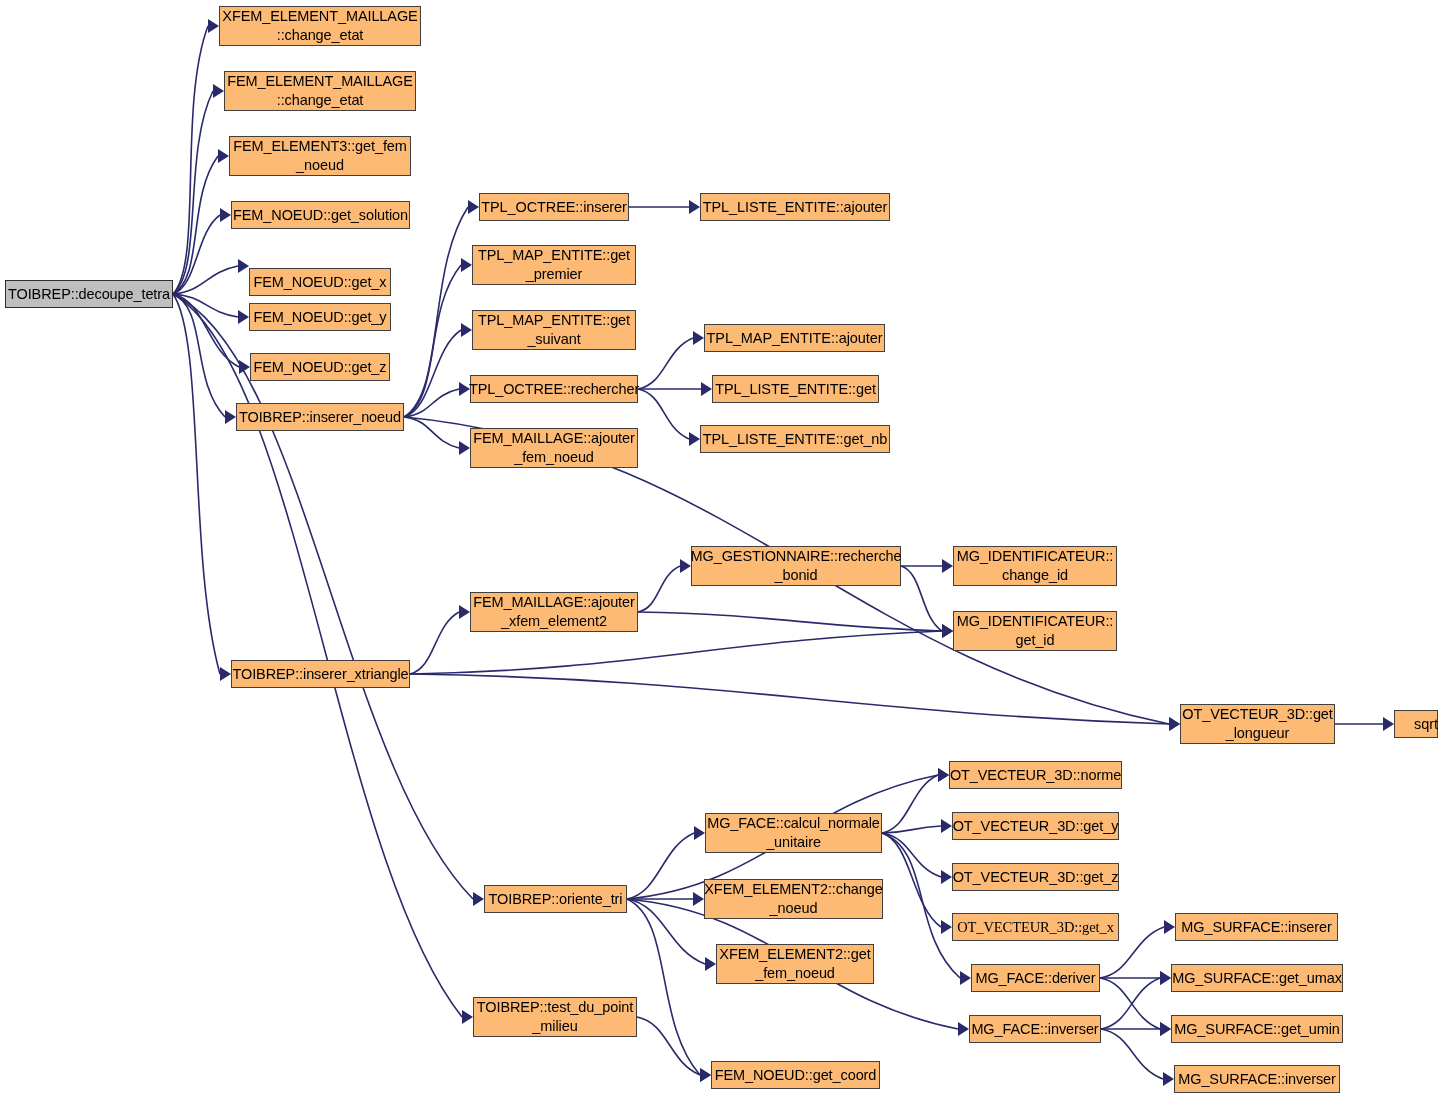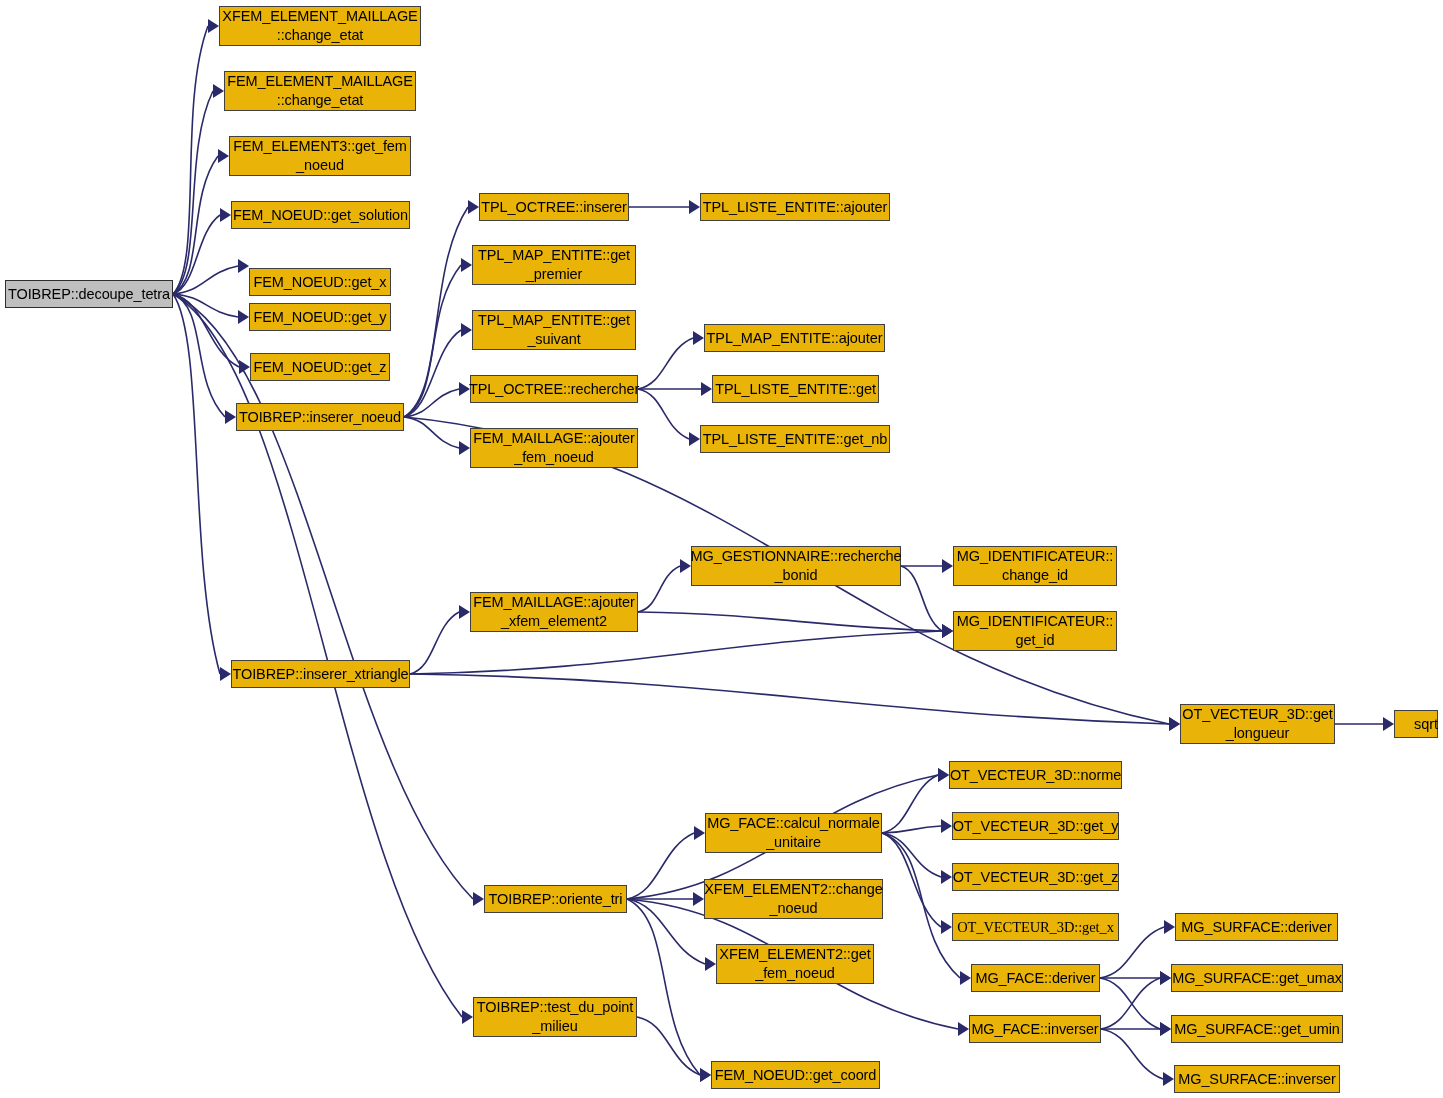--- a/index.html
+++ b/index.html
@@ -28,21 +28,21 @@
     stroke-width: 1.6px;
   }
   .edge-head {
     fill: #2a2a6a;
     stroke: none;
   }
   .node {
     position: absolute;
     box-sizing: border-box;
     border: 1.3px solid #404040;
-    background: #eab308;
+    background: #fdba74;
     color: #000000;
     display: flex;
     align-items: center;
     justify-content: center;
     text-align: center;
     font-size: 14.5px;
     line-height: 19px;
     letter-spacing: -0.1px;
     white-space: pre-line;
     z-index: 5;
@@ -198,18 +198,18 @@
       <div class="node" style="left: 704px; top: 879px; width: 179px; height: 40px;">XFEM_ELEMENT2::change
 _noeud</div>
       <div class="node" style="left: 716px; top: 944px; width: 158px; height: 40px;">XFEM_ELEMENT2::get
 _fem_noeud</div>
       <div class="node" style="left: 484px; top: 885px; width: 143px; height: 28px; text-align: right;">TOIBREP::oriente_tri</div>
       <div class="node" style="left: 473px; top: 997px; width: 164px; height: 40px;">TOIBREP::test_du_point
 _milieu</div>
       <div class="node" style="left: 711px; top: 1061px; width: 169px; height: 28px;">FEM_NOEUD::get_coord</div>
       <div class="node" style="left: 971px; top: 964px; width: 129px; height: 28px;">MG_FACE::deriver</div>
       <div class="node" style="left: 969px; top: 1015px; width: 132px; height: 28px;">MG_FACE::inverser</div>
-      <div class="node" style="left: 1175px; top: 913px; width: 163px; height: 28px;">MG_SURFACE::deriver</div>
+      <div class="node" style="left: 1175px; top: 913px; width: 163px; height: 28px;">MG_SURFACE::inserer</div>
       <div class="node" style="left: 1171px; top: 964px; width: 172px; height: 28px;">MG_SURFACE::get_umax</div>
       <div class="node" style="left: 1171px; top: 1015px; width: 172px; height: 28px;">MG_SURFACE::get_umin</div>
       <div class="node" style="left: 1174px; top: 1065px; width: 166px; height: 28px;">MG_SURFACE::inverser</div>
     </div>
 </div>
 
 </body></html>

